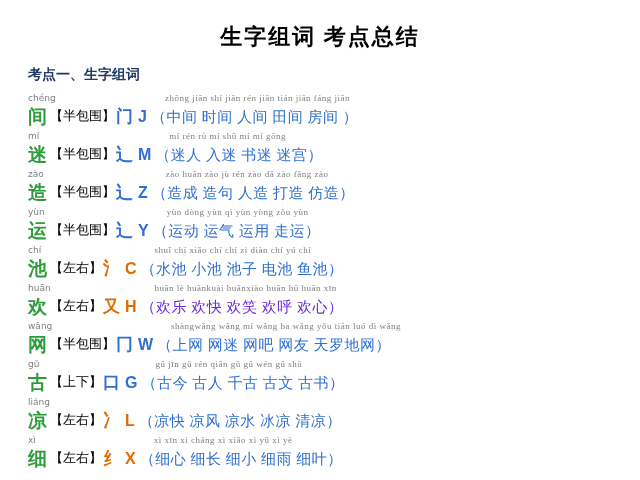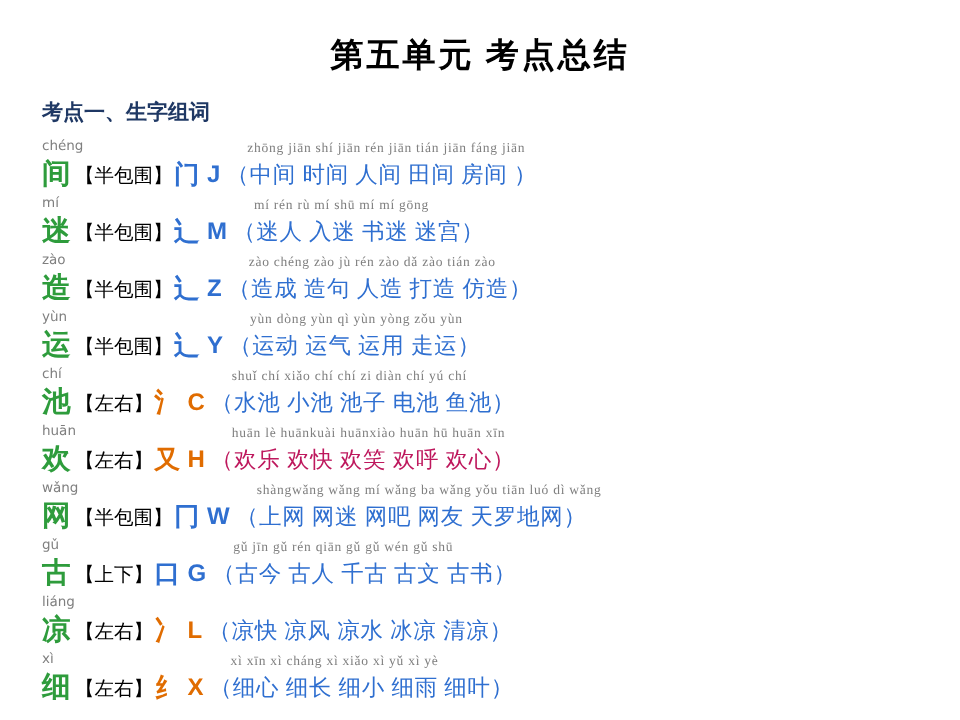--- a/index.html
+++ b/index.html
@@ -68,21 +68,21 @@
   .head-char {
     font-size: 19px;
     font-weight: bold;
     line-height: 22px;
     font-family: "Liberation Serif", "DejaVu Serif", serif;
   }
   .struct {
     font-size: 13px;
     color: #000000;
     line-height: 22px;
-    font-family: Liberation Serif, serif;
+    font-family: Liberation Mono, monospace;
   }
   .radical {
     font-size: 17px;
     font-weight: bold;
     line-height: 22px;
     margin-left: 1px;
     font-family: "Liberation Serif", "DejaVu Serif", serif;
   }
   .letter {
     font-size: 16px;
@@ -115,21 +115,21 @@
     font-family: "Liberation Serif", "DejaVu Serif", serif;
     letter-spacing: 0.5px;
     white-space: nowrap;
   }
 </style>
 </head>
 <body>
 
 <div class="page">
 
-  <div class="title">第五单元  考点总结</div>
+  <div class="title">生字组词  考点总结</div>
 
   <div class="section-head">考点一、生字组词</div>
 
   <div class="rows">
 
     <div class="row">
       <span class="head-char-wrap">
         <span class="head-pinyin">chéng</span>
         <span class="head-char" style="color:#2e9c3c">间</span>
       </span>
@@ -158,21 +158,21 @@
 
     <div class="row">
       <span class="head-char-wrap">
         <span class="head-pinyin">zào</span>
         <span class="head-char" style="color:#2e9c3c">造</span>
       </span>
       <span class="struct">【半包围】</span>
       <span class="radical" style="color:#2f6fd0">辶</span>
       <span class="letter" style="color:#2f6fd0">Z</span>
       <span class="words-wrap">
-        <span class="words-pinyin">zào chéng   zào jù   rén zào   dǎ zào   tián zào</span>
+        <span class="words-pinyin">zào huān   zào jù   rén zào   dǎ zào   fǎng zào</span>
         <span class="words" style="color:#2f6fd0">（造成  造句  人造  打造  仿造）</span>
       </span>
     </div>
 
     <div class="row">
       <span class="head-char-wrap">
         <span class="head-pinyin">yùn</span>
         <span class="head-char" style="color:#2e9c3c">运</span>
       </span>
       <span class="struct">【半包围】</span>
@@ -201,21 +201,21 @@
     <div class="row">
       <span class="head-char-wrap">
         <span class="head-pinyin">huān</span>
         <span class="head-char" style="color:#2e9c3c">欢</span>
       </span>
       <span class="struct">【左右】</span>
       <span class="radical" style="color:#e06c00">又</span>
       <span class="letter" style="color:#e06c00">H</span>
       <span class="words-wrap">
         <span class="words-pinyin">huān lè   huānkuài   huānxiào   huān hū   huān xīn</span>
-        <span class="words" style="color:#be185d">（欢乐  欢快  欢笑  欢呼  欢心）</span>
+        <span class="words" style="color:#6d28d9">（欢乐  欢快  欢笑  欢呼  欢心）</span>
       </span>
     </div>
 
     <div class="row">
       <span class="head-char-wrap">
         <span class="head-pinyin">wǎng</span>
         <span class="head-char" style="color:#2e9c3c">网</span>
       </span>
       <span class="struct">【半包围】</span>
       <span class="radical" style="color:#2f6fd0">冂</span>

